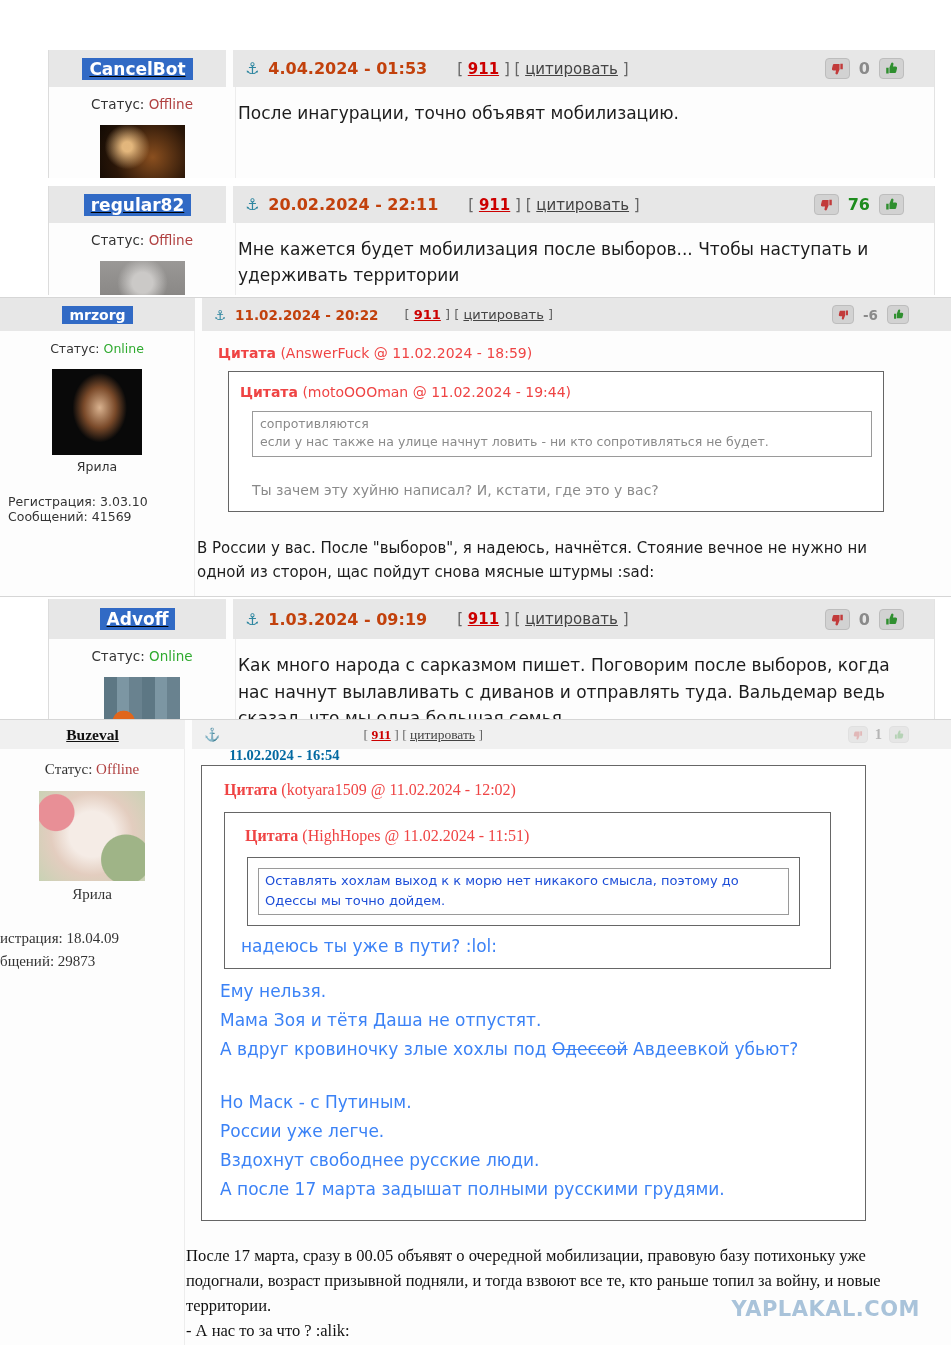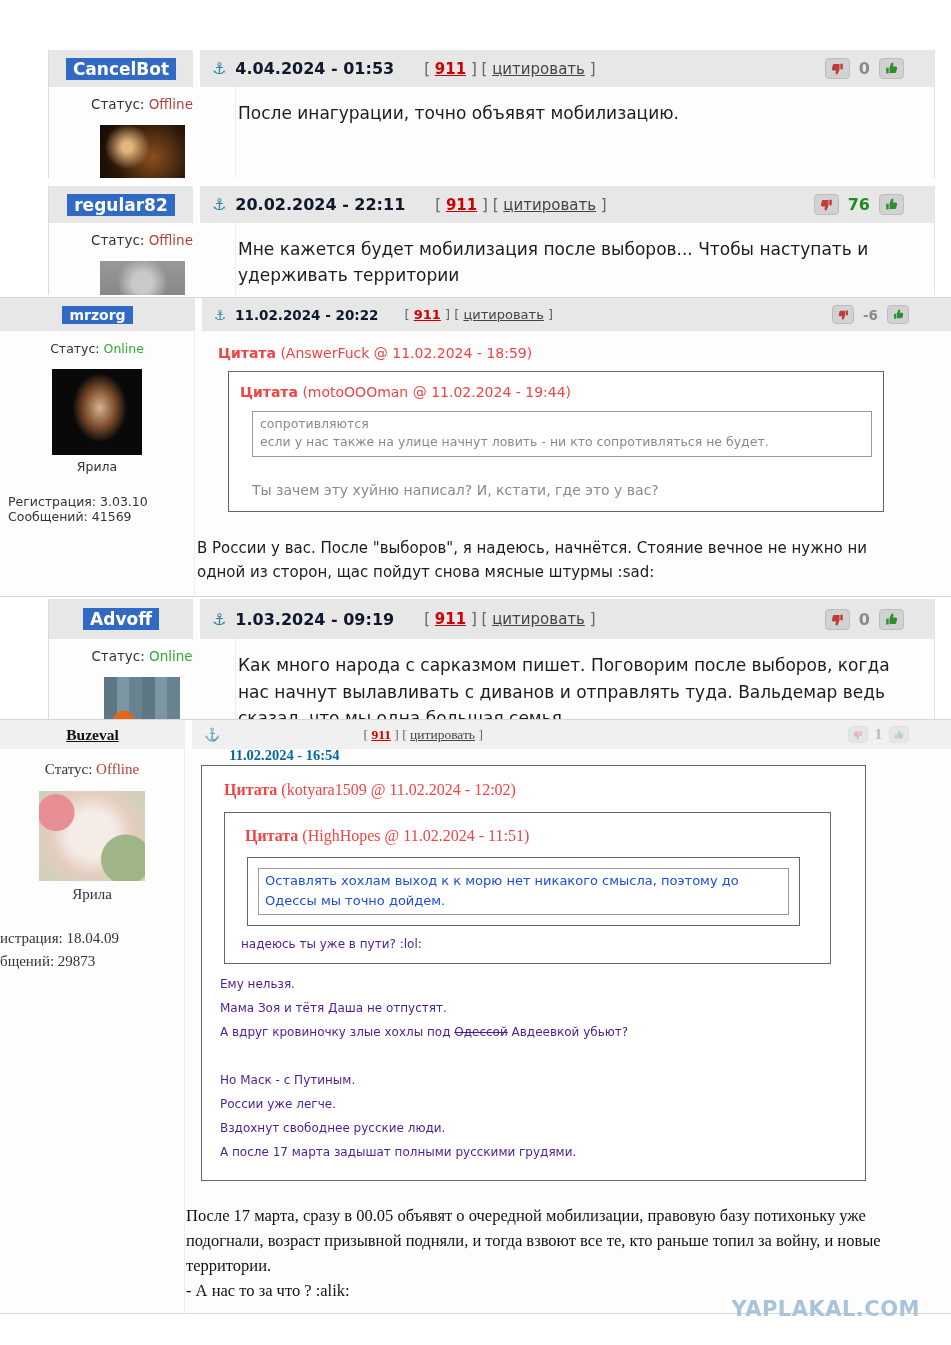--- a/index.html
+++ b/index.html
@@ -12,21 +12,21 @@
   .post { background:#fdfdfd; }
   .post.indent { margin-left:48px; width:887px; border-left:1px solid #dcdcdc; border-right:1px solid #e3e3e3; }
   .post.full { width:951px; border-top:1px solid #d6d6d6; border-bottom:1px solid #d6d6d6; }
   .post-header { display:flex; align-items:center; background:#e7e7e7; }
   .hdr-user { display:flex; align-items:center; justify-content:center; height:100%; }
   .hdr-gap { width:7px; background:#fdfdfd; align-self:stretch; }
   .hdr-main { flex:1; display:flex; align-items:center; padding-left:12px; }
   .username-sel { background:#316ac5; color:#fff; font-weight:bold; padding:1px 7px; }
   .username-link { color:#111; font-weight:bold; text-decoration:underline; }
   .anchor-icon { color:#2e86a0; margin-right:9px; }
-  .pdate { font-weight:bold; color:#0f172a; }
+  .pdate { font-weight:bold; color:#c2410c; }
   .plinks { color:#666; }
   .link-911 { color:#cc0000; font-weight:bold; text-decoration:underline; cursor:pointer; }
   .link-quote { color:#444; text-decoration:underline; cursor:pointer; }
   .rating { margin-left:auto; display:flex; align-items:center; gap:9px; }
   .thumb-btn { width:25px; height:21px; background:#d2d2d2; border:1px solid #bdbdbd; border-radius:4px;
     display:flex; align-items:center; justify-content:center; cursor:pointer; }
   .thumb-btn svg { display:block; }
   .rating-val { font-weight:bold; color:#8a8a8a; }
   .rating-val.pos { color:#1e8c1e; }
   .rating-val.faint { color:#b5b5b5; }
@@ -37,21 +37,21 @@
   .body-main { flex:1; color:#1c1c1c; overflow:hidden; }
   .status-line { color:#333; }
   .st-on { color:#2faa2f; }
   .st-off { color:#b04040; }
   .avatar { margin:13px auto 0; }
   .avatar-caption { margin-top:4px; color:#333; }
   .reg-info { margin-top:20px; color:#333; text-align:left; }
 
   
   .p-large .post-header { height:37px; font-size:16px; }
-  .p-large .hdr-user { width:144px; font-size:17px; }
+  .p-large .hdr-user { width:177px; font-size:17px;text-decoration:underline; }
   .p-large .plinks { margin-left:30px; font-size:15px; }
   .p-large .rating { margin-right:30px; }
   .p-large .body-user { width:187px; padding-top:9px; font-size:13.5px; }
   .p-large .body-main { font-size:17px; line-height:1.55; padding:13px 30px 0 2px; }
 
   .p1 .post-body { height:91px; }
   .p2 .post-body { height:72px; }
   .p4 .post-body { height:80px; }
   .p4 .post-header { height:40px; }
 
@@ -104,21 +104,21 @@
   .p5 .body-user .reg-info { font-size:15px; text-align:left; margin-top:24px; line-height:1.5; }
   .p5 .avatar-caption { font-size:15px; margin-top:5px; }
   .p5 .body-main { font-size:16.5px; line-height:1.52; padding:14px 45px 10px 1px; }
   .p5 .q-head { font-family:"Liberation Serif", serif; font-size:16px; margin:0 0 9px 20px; }
   .p5 .q-box { font-family:"DejaVu Sans", sans-serif; }
   .p5 .q1 { margin:2px 40px 0 15px; padding:12px 14px 10px; }
   .p5 .q1 > .q-head, .p5 .q2 > .q-head, .p5 .q3 > .q-head { margin-left:8px; }
   .p5 .q2 { margin:0 20px 14px 8px; padding:11px 12px 9px; }
   .p5 .q3 { margin:0 18px 12px 10px; padding:10px 10px 10px; }
   .p5 .q3-line { border:1px solid #9a9a9a; padding:2px 6px 3px; font-size:13px; color:#1d4ed8; }
-  .p5 .q-line { font-size:12px; color:#4c1d95; line-height:1.0; margin:0 4px 12px; }
+  .p5 .q-line { font-size:17px; color:#3b82f6; line-height:1.0; margin:0 4px 12px; }
   .p5 .q2 .q-line { margin:10px 4px 4px; }
   .p5 .q-blank { height:24px; }
   .p5 .post-main-text { margin-top:22px; color:#111; }
   .p5 .pdate { color:#0369a1;margin-top:42px; }
 
   .seam { height:2px; background:#ffffff; }
 
   .watermark { position:absolute; right:31px; bottom:24px; color:#a9c3da; font-weight:bold;
     font-size:21px; letter-spacing:.5px; font-family:"DejaVu Sans", sans-serif; }
 </style>

